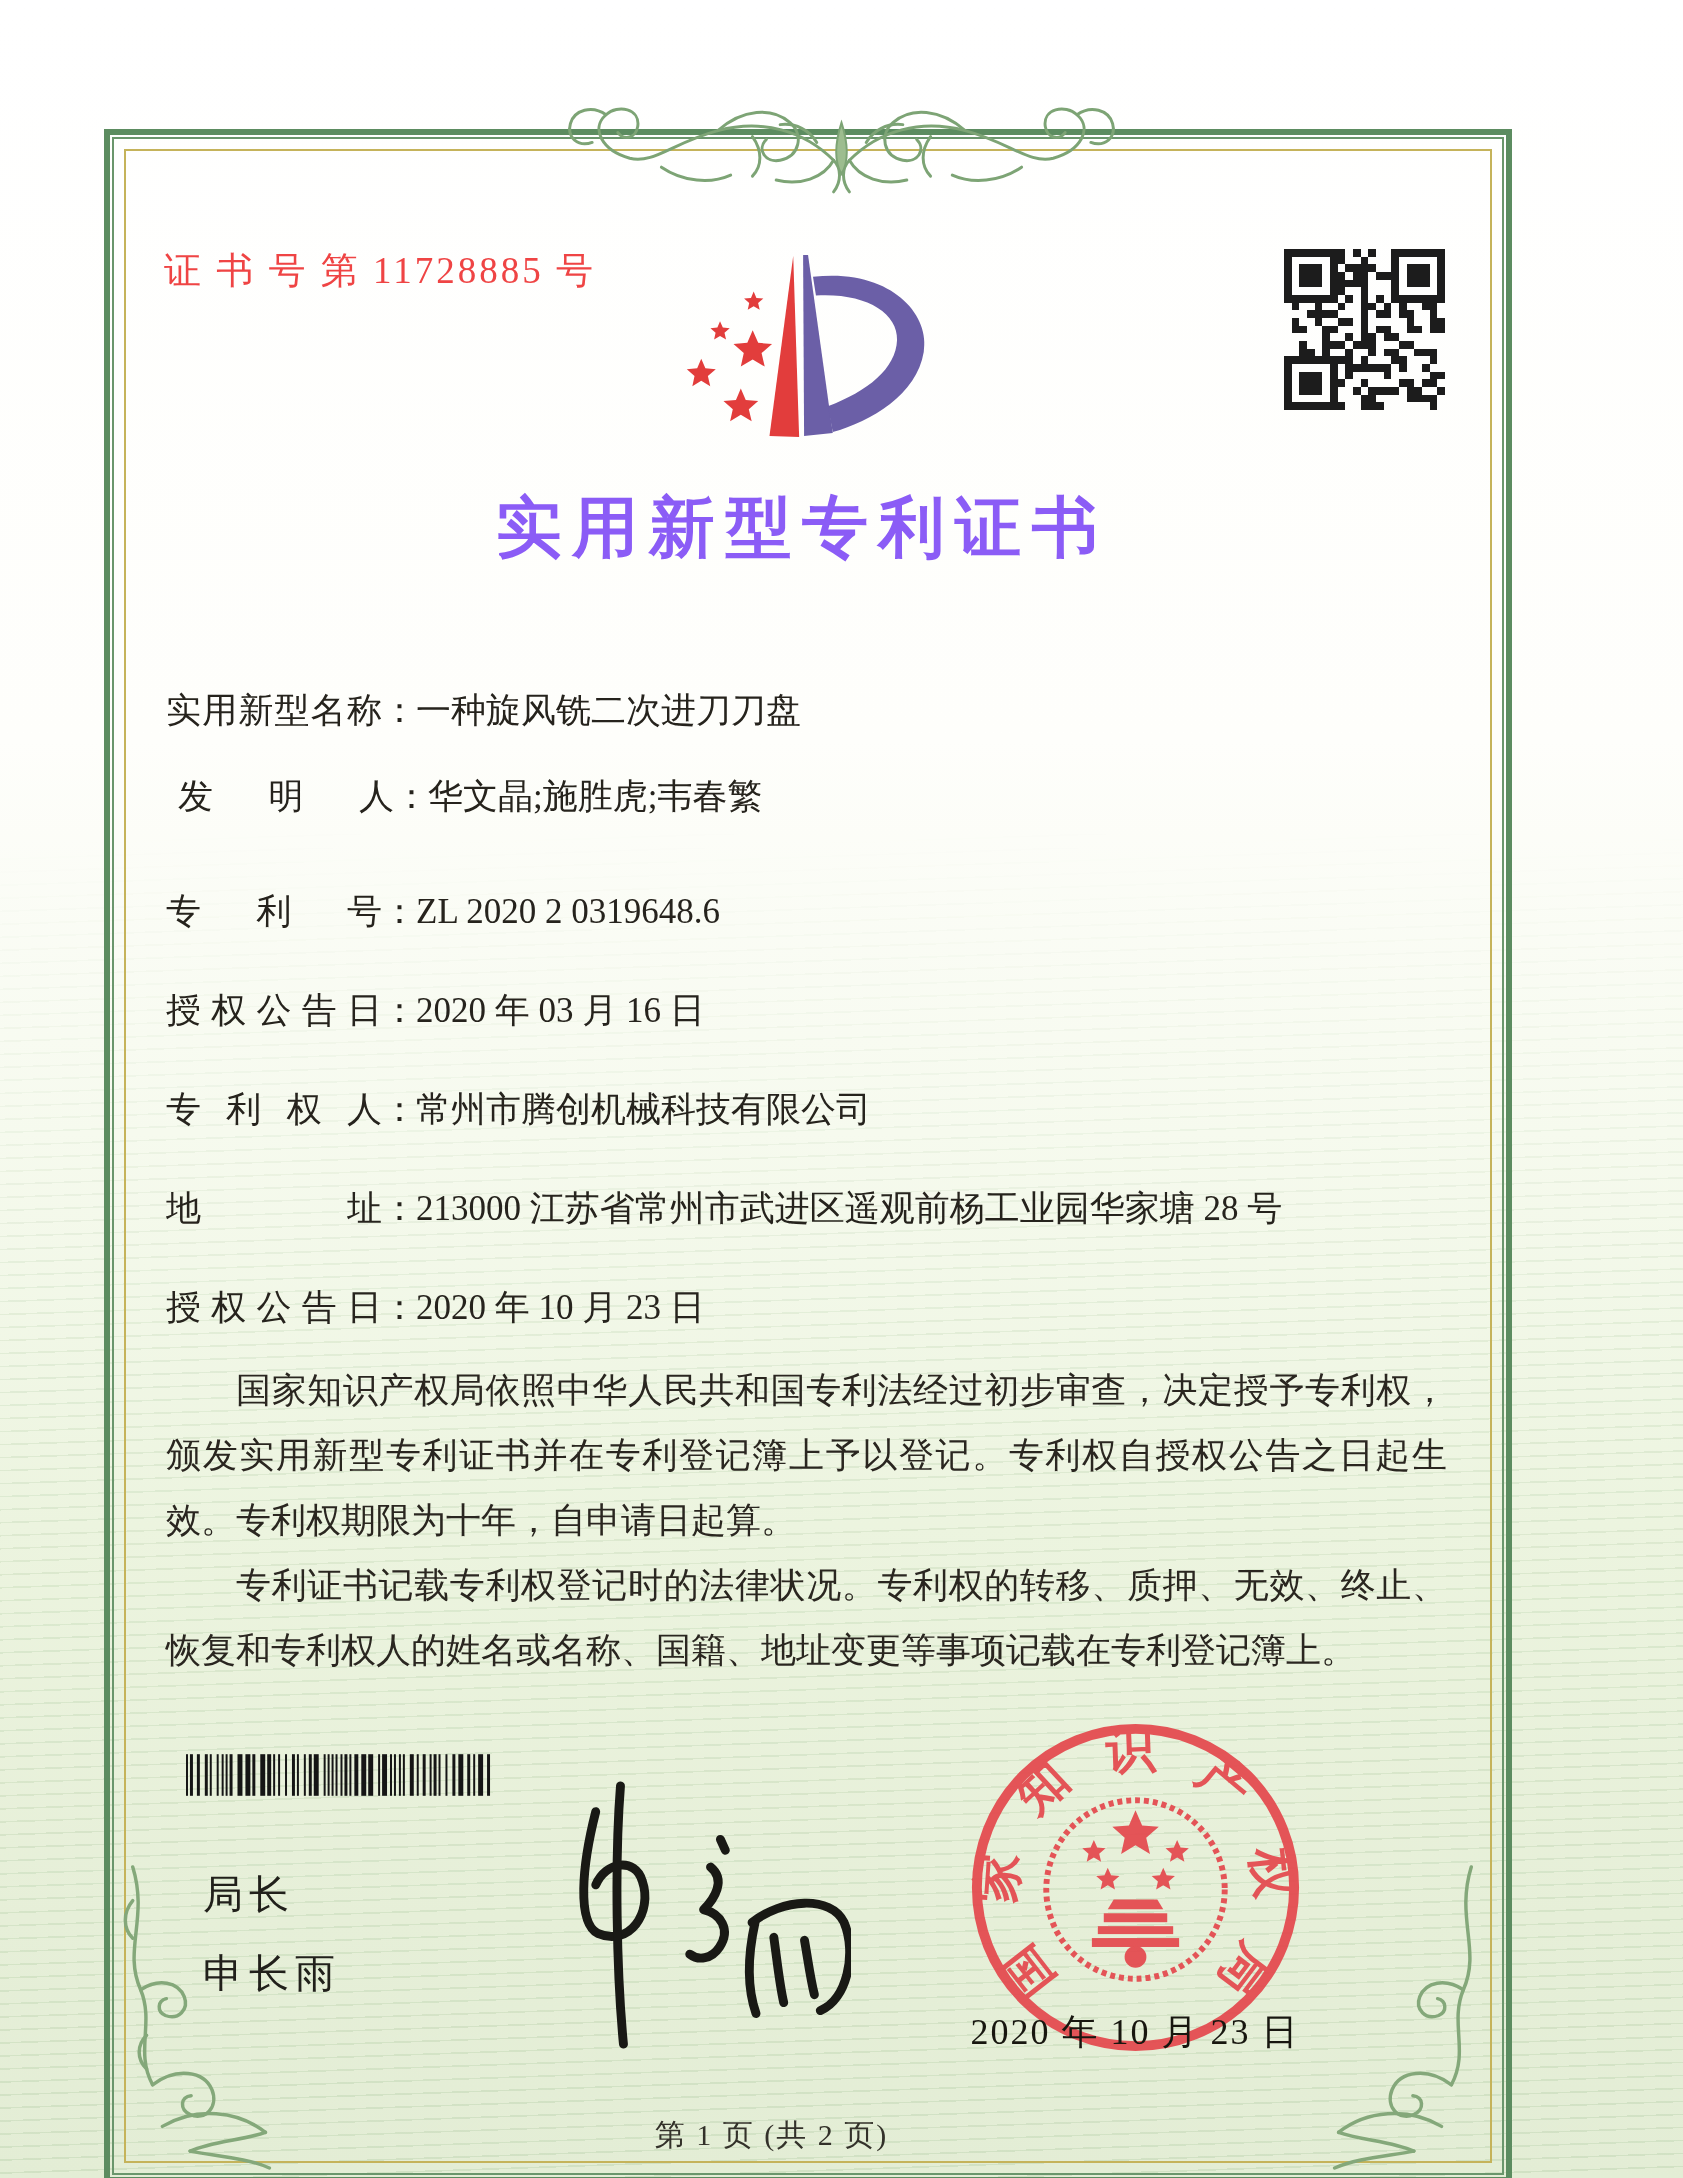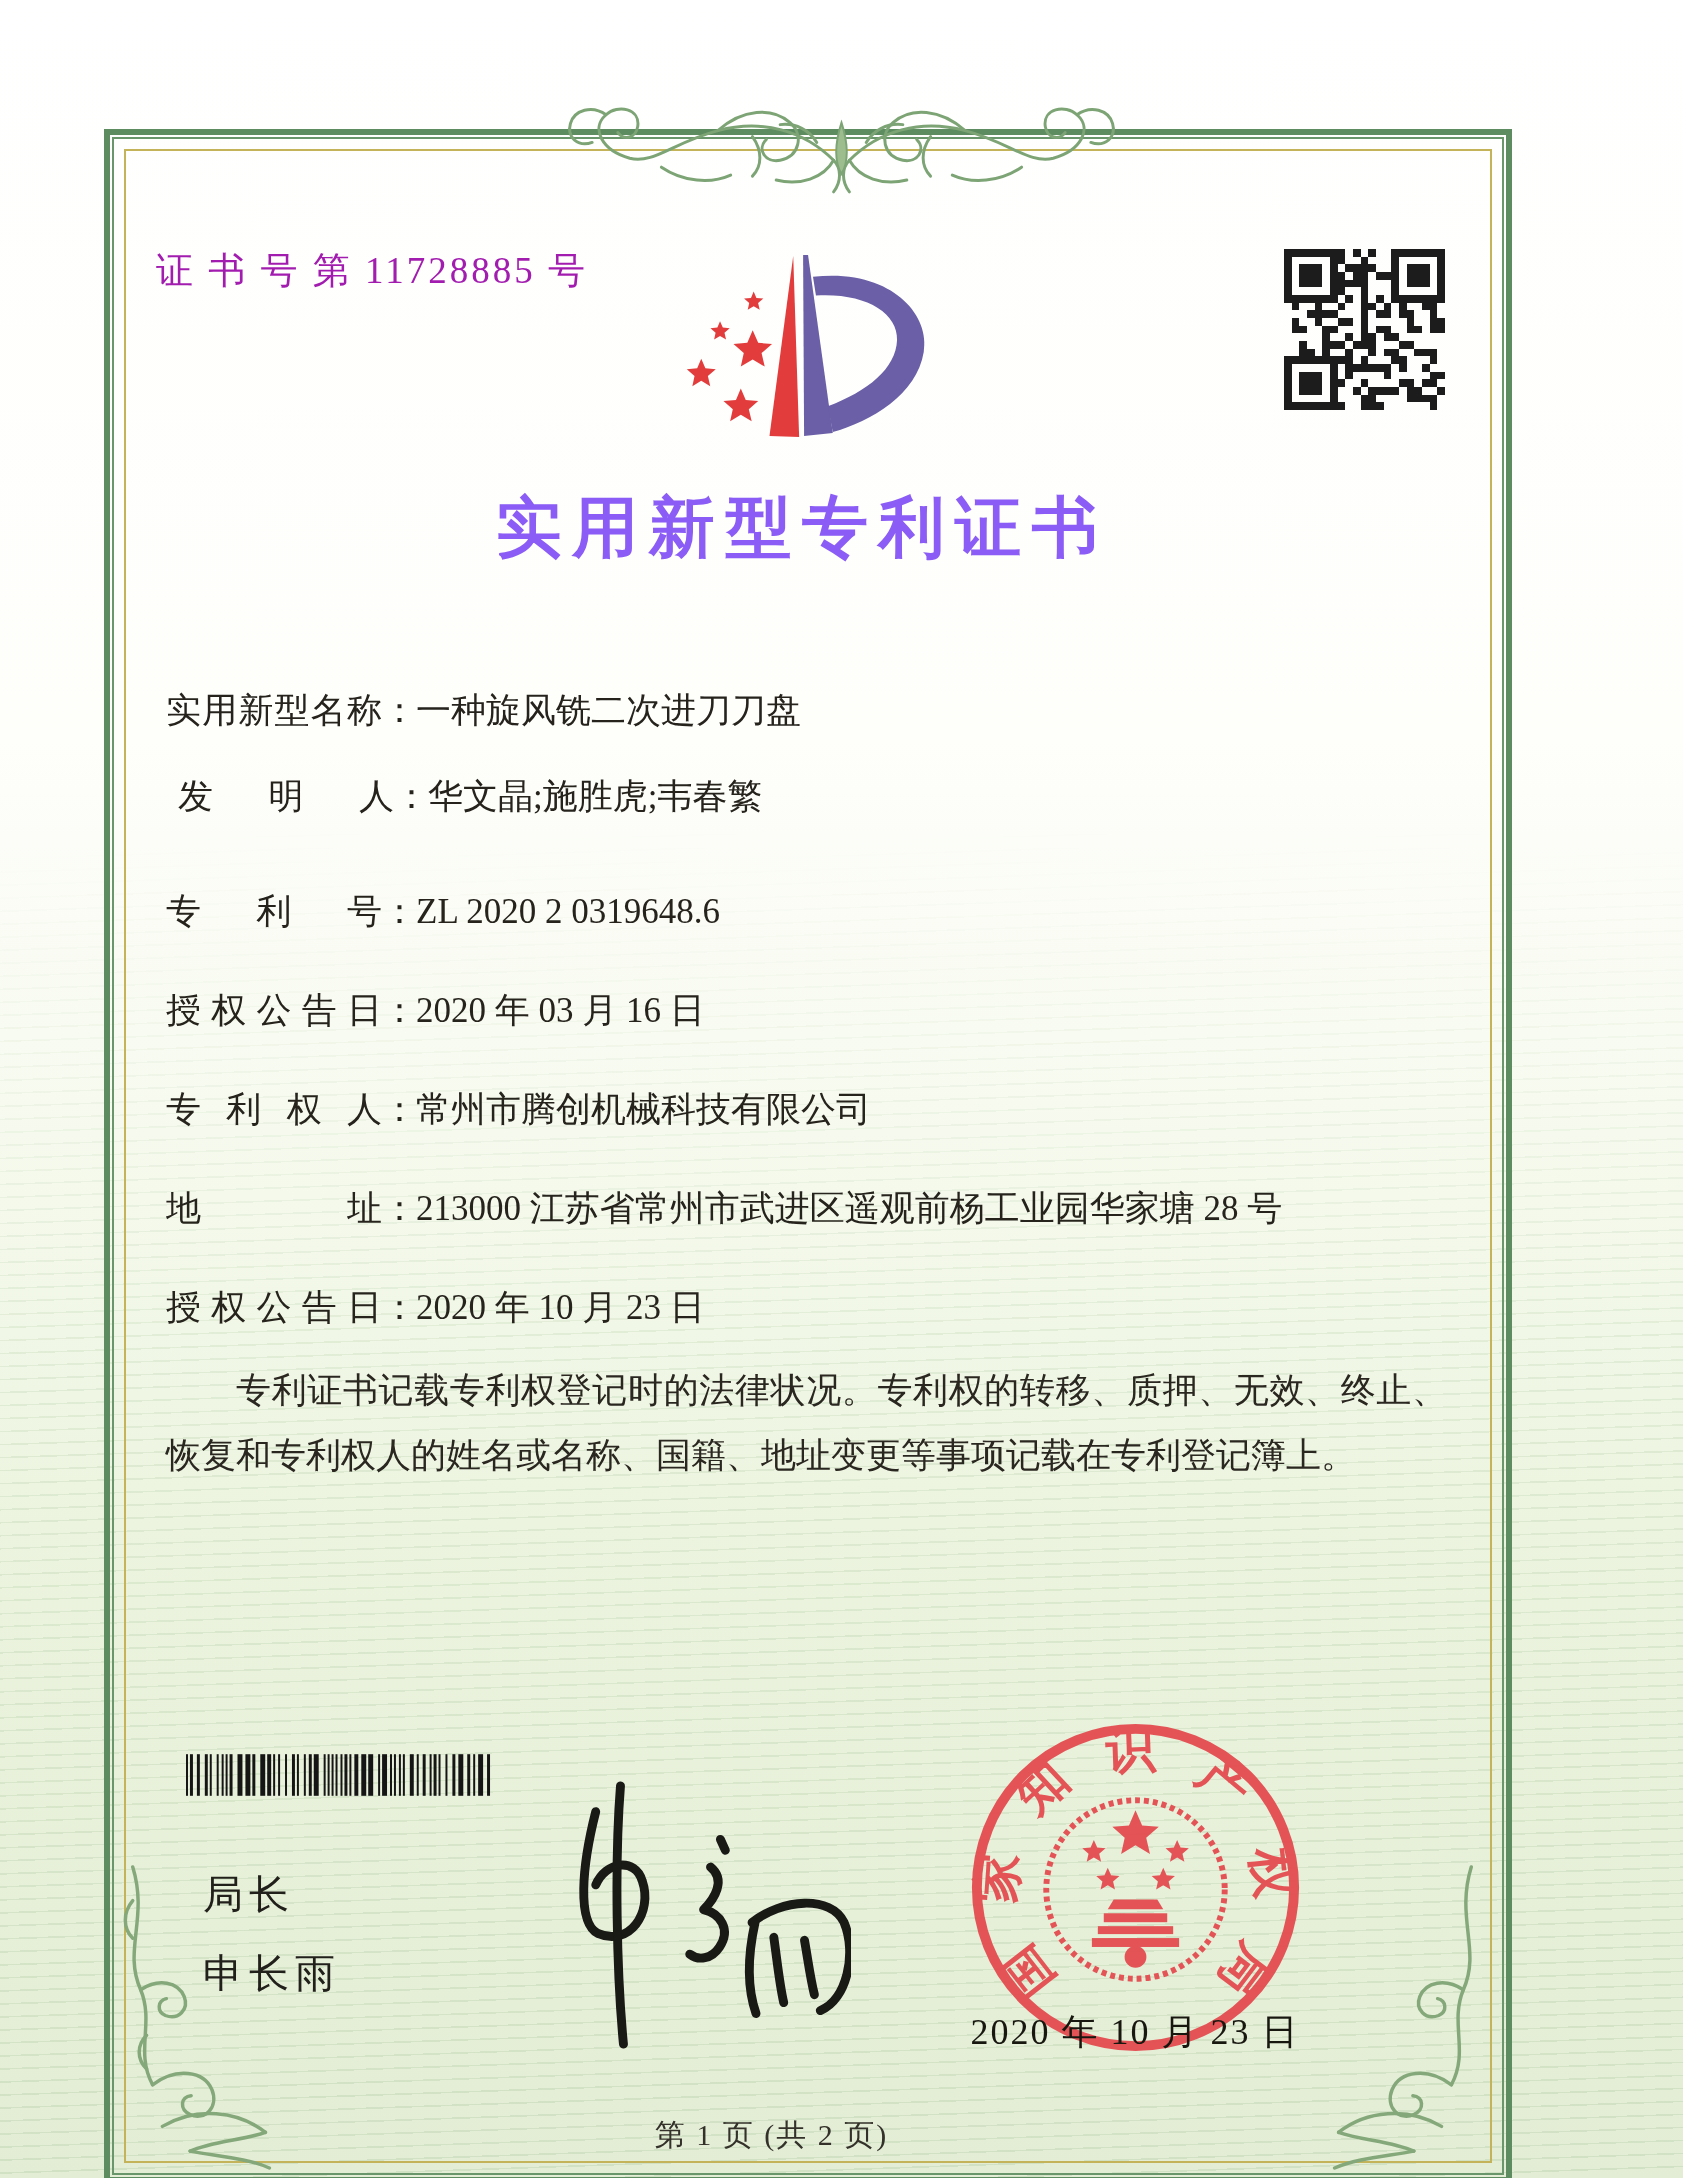--- a/index.html
+++ b/index.html
@@ -13,21 +13,21 @@
     background:linear-gradient(180deg,#ffffff 0%,#fefefb 34%,#f6faee 52%,#ecf4df 70%,#e6efd8 88%,#e3edd5 100%);}
   .bg-waves{position:absolute;inset:0;z-index:0;
     background:repeating-linear-gradient(178deg,rgba(140,180,128,.20) 0 1.6px,rgba(0,0,0,0) 1.6px 13px);
     -webkit-mask-image:linear-gradient(180deg,transparent 0%,transparent 38%,rgba(0,0,0,.75) 62%,#000 100%);
     mask-image:linear-gradient(180deg,transparent 0%,transparent 38%,rgba(0,0,0,.75) 62%,#000 100%);}
   .frame-outer{position:absolute;left:104px;top:129px;width:1396px;height:2042px;
     border:6px solid #5c8c60;z-index:1;}
   .frame-mid{position:absolute;inset:2px;border:2px solid #6a966c;}
   .frame-gold{position:absolute;inset:10px;border:2px solid #c5b35a;}
   .abs{position:absolute;}
-  .cert-no{left:156px;top:246px;font-size:37px;letter-spacing:3px;z-index:3;color:#a21caf;}
+  .cert-no{left:164px;top:246px;font-size:37px;letter-spacing:3px;z-index:3;color:#ef4444;}
   .logo-box{left:634px;top:222px;width:356px;height:248px;z-index:3;}
   .qr-box{left:1284px;top:249px;width:161px;height:161px;z-index:3;}
   .title{left:104px;top:483px;width:1396px;text-align:center;font-size:66px;font-weight:700;
     letter-spacing:0.16em;z-index:3;color:#8b5cf6;}
   .row{position:absolute;left:166px;font-size:35px;white-space:nowrap;z-index:3;color:#26231d;}
   .flabel{display:inline-block;width:216px;text-align:justify;text-align-last:justify;}
   .fcolon{display:inline-block;width:34px;}
   .grant2{position:absolute;left:648px;top:0;}
   .bodytext{left:166px;top:1358px;width:1281px;z-index:3;font-size:35px;line-height:65px;
     text-align:justify;color:#2a2620;}
@@ -373,20 +373,21 @@
   <span class="flabel">专利权人</span><span class="fcolon">：</span><span class="fvalue">常州市腾创机械科技有限公司</span>
 </div>
 <div class="row" style="top:1185px;">
   <span class="flabel">地址</span><span class="fcolon">：</span><span class="fvalue">213000 江苏省常州市武进区遥观前杨工业园华家塘 28 号</span>
 </div>
 <div class="row" style="top:1284px;width:1281px;">
   <span class="flabel">授权公告日</span><span class="fcolon">：</span><span class="fvalue">2020 年 10 月 23 日</span>
 </div>
 
 <div class="abs bodytext">
+  <p>国家知识产权局依照中华人民共和国专利法经过初步审查，决定授予专利权，颁发实用新型专利证书并在专利登记簿上予以登记。专利权自授权公告之日起生效。专利权期限为十年，自申请日起算。</p>
   <p>专利证书记载专利权登记时的法律状况。专利权的转移、质押、无效、终止、恢复和专利权人的姓名或名称、国籍、地址变更等事项记载在专利登记簿上。</p>
 </div>
 
 <div class="abs barcode-box">
     <svg width="307" height="42" viewBox="0 0 310 42">
       <g fill="#151515">
         <rect x="0" y="0" width="2" height="42"></rect>
         <rect x="4" y="0" width="3" height="42"></rect>
         <rect x="11" y="0" width="3" height="42"></rect>
         <rect x="19" y="0" width="3" height="42"></rect>

